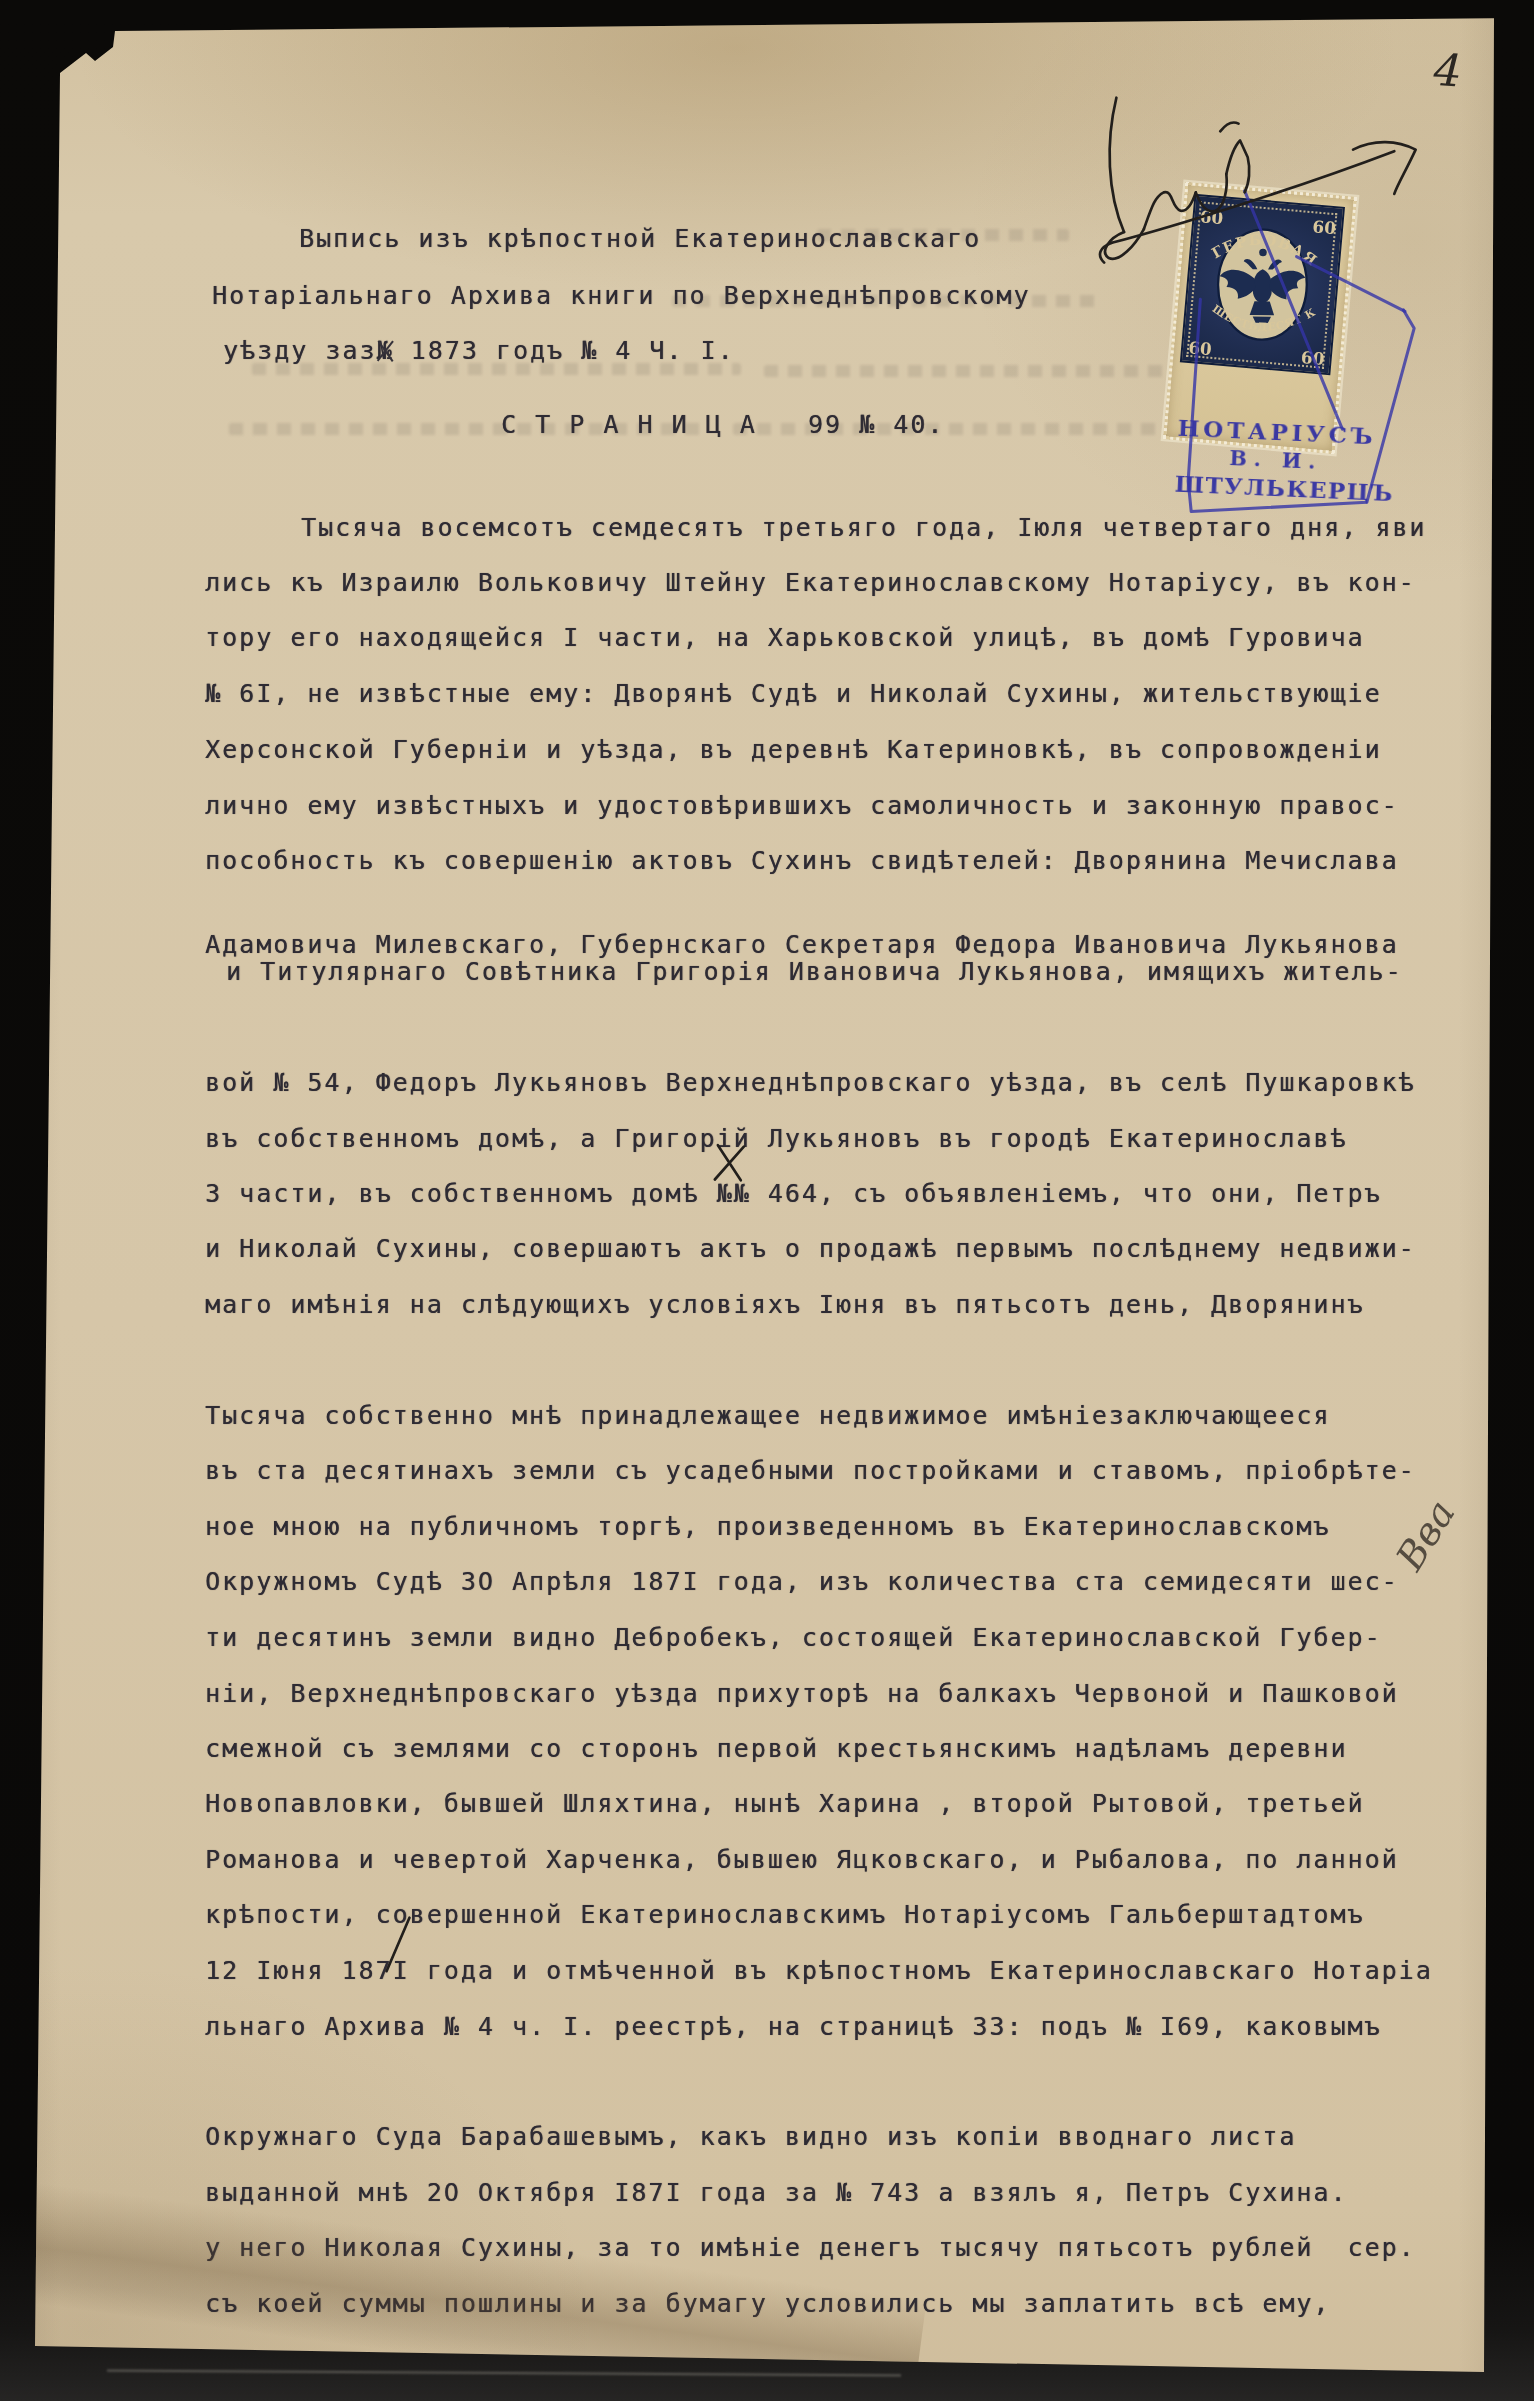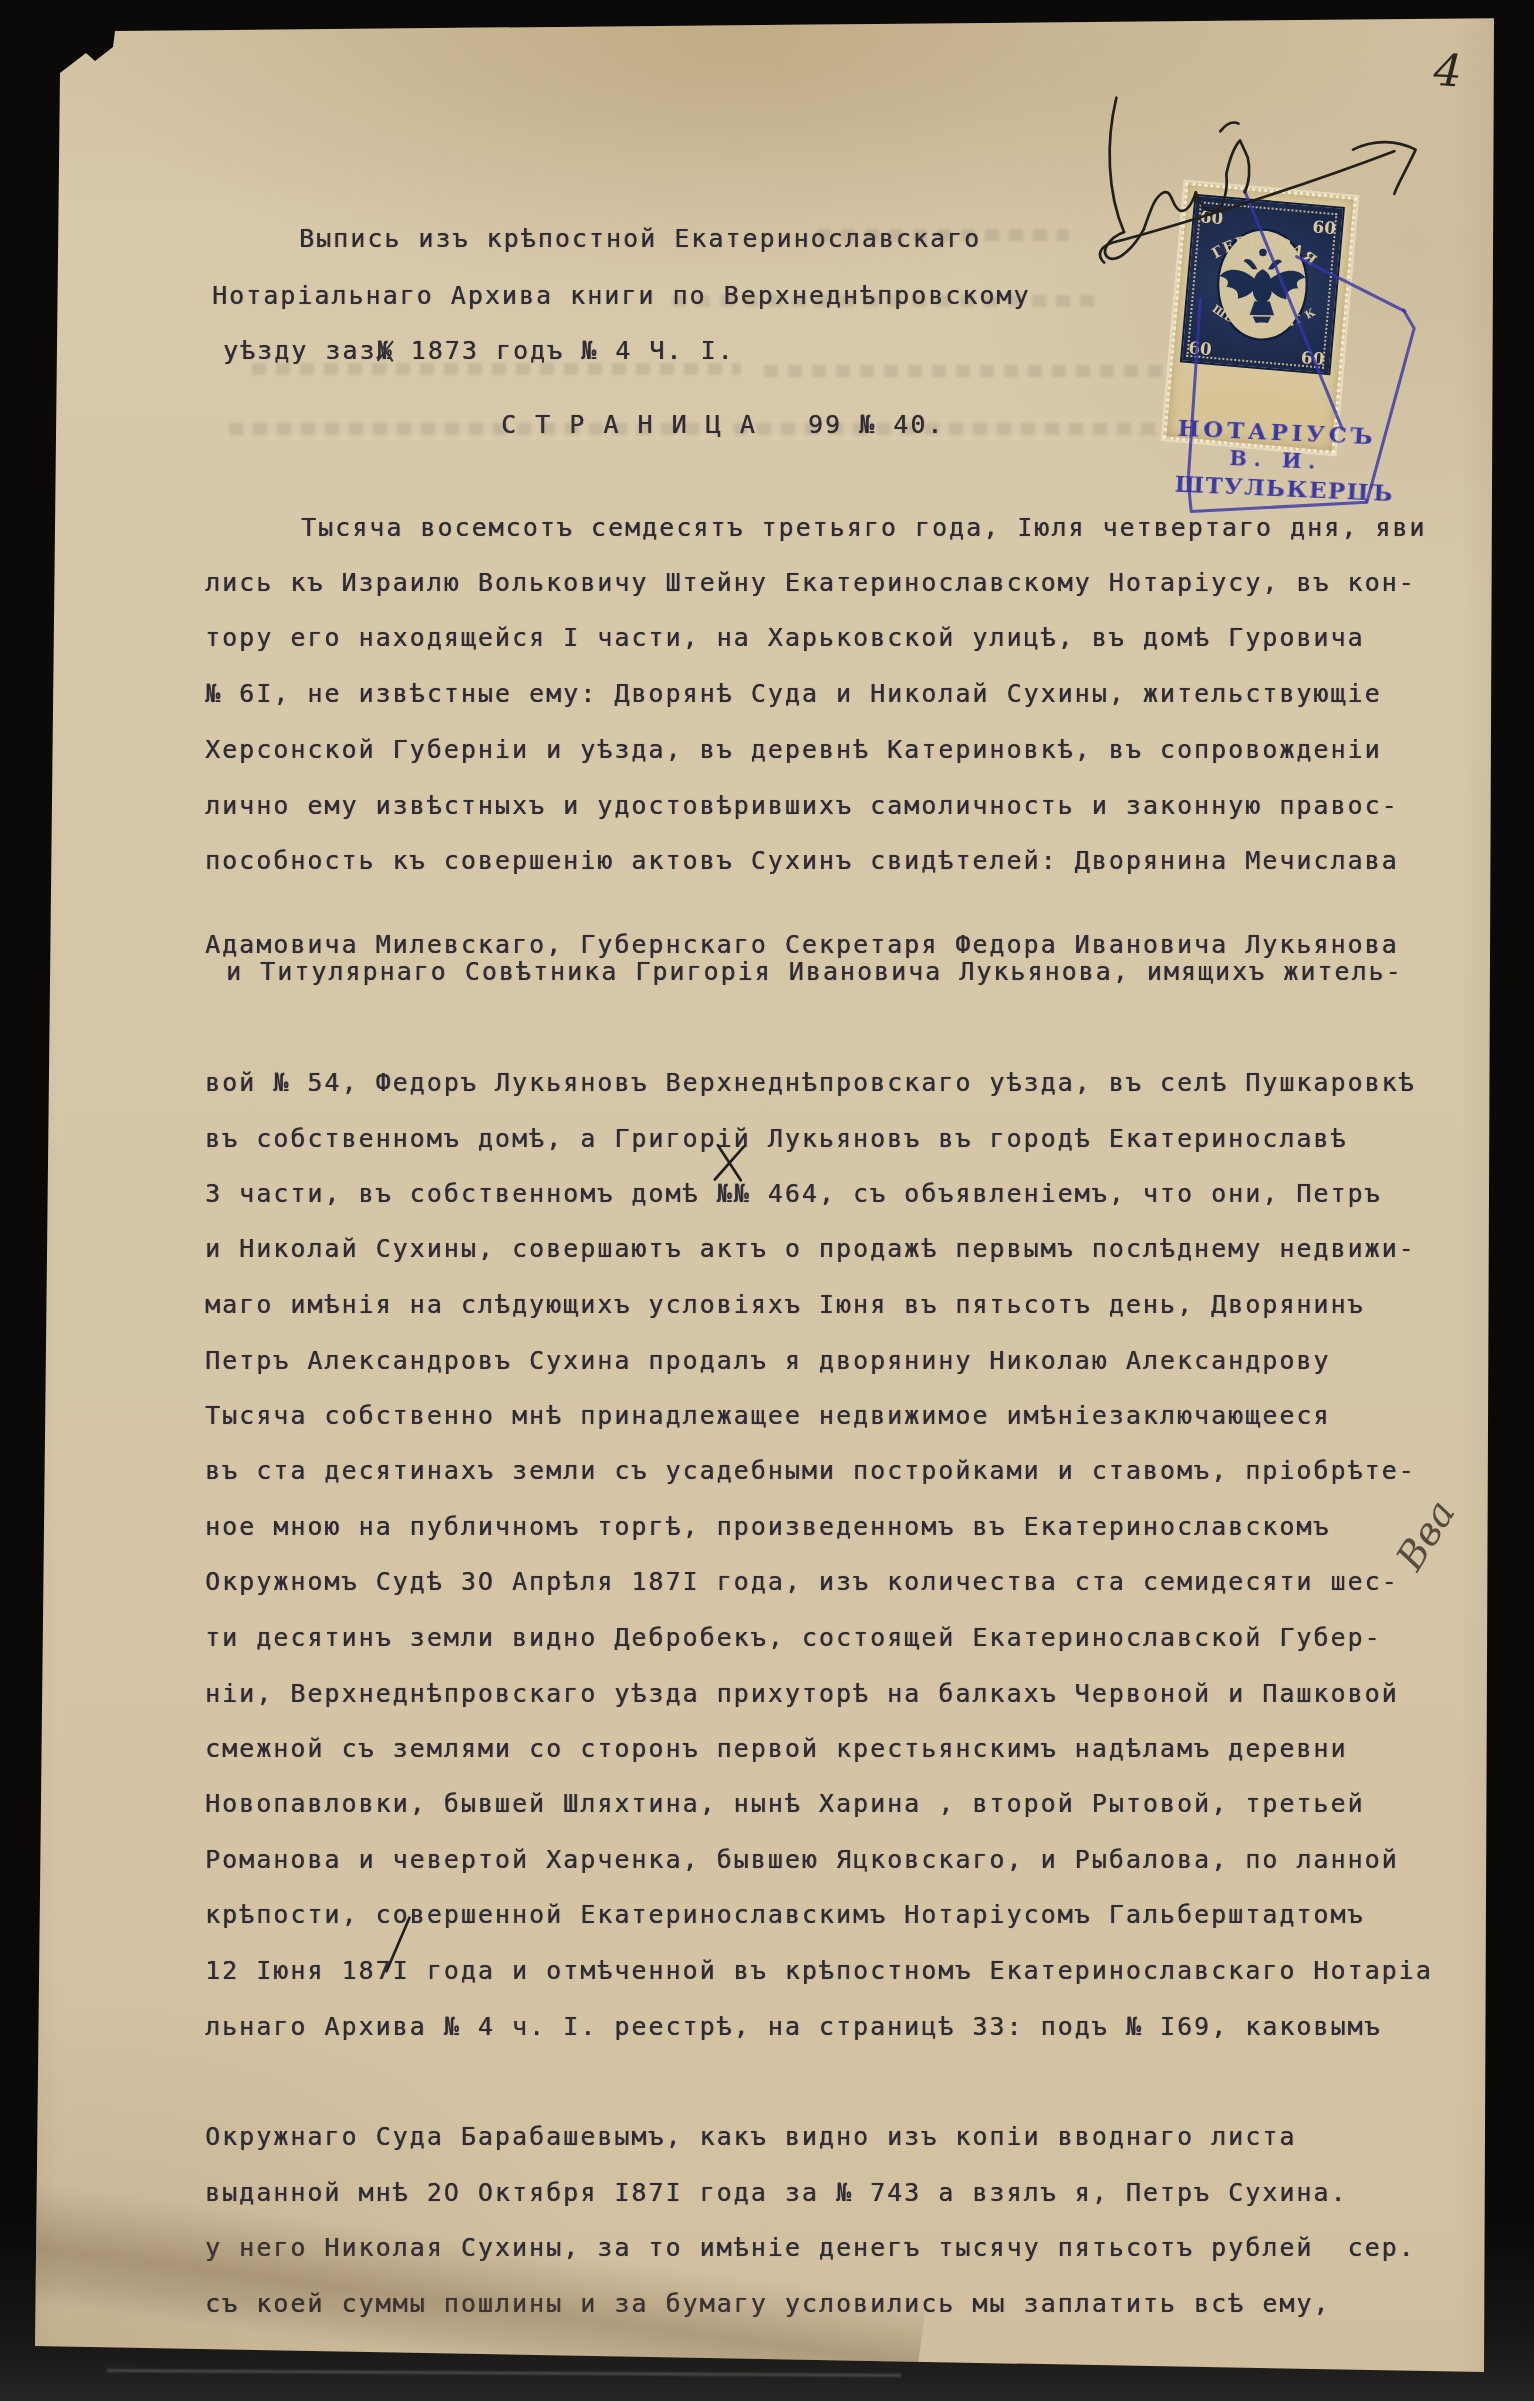--- a/index.html
+++ b/index.html
@@ -67,32 +67,31 @@
     <div class="smudge" style="left:733px;top:423px;width:428px;"></div>
 
     <div class="tl" style="left:299px;top:200px;">Выпись изъ крѣпостной Екатеринославскаго</div>
     <div class="tl" style="left:212px;top:257px;">Нотаріальнаго Архива книги по Верхнеднѣпровскому</div>
     <div class="tl" style="left:223px;top:312px;"><span>уѣзду заз</span><span class="struck">№</span><span> 1873 годъ № 4 Ч. I.</span></div>
     <div class="tl" style="left:501px;top:386px;">С Т Р А Н И Ц А   99 № 40.</div>
 
     <div class="tl" style="left:301px;top:489px;">Тысяча восемсотъ семдесятъ третьяго года, Іюля четвертаго дня, яви</div>
     <div class="tl" style="left:205px;top:544px;">лись къ Израилю Вольковичу Штейну Екатеринославскому Нотаріусу, въ кон-</div>
     <div class="tl" style="left:205px;top:599px;">тору его находящейся I части, на Харьковской улицѣ, въ домѣ Гуровича</div>
-    <div class="tl" style="left:205px;top:655px;">№ 6I, не извѣстные ему: Дворянѣ Суда и Николай Сухины, жительствующіе</div>
+    <div class="tl" style="left:205px;top:655px;">№ 6I, не извѣстные ему: Дворянѣ Судѣ и Николай Сухины, жительствующіе</div>
     <div class="tl" style="left:205px;top:711px;">Херсонской Губерніи и уѣзда, въ деревнѣ Катериновкѣ, въ сопровожденіи</div>
     <div class="tl" style="left:205px;top:767px;">лично ему извѣстныхъ и удостовѣрившихъ самоличность и законную правос-</div>
     <div class="tl" style="left:205px;top:822px;">пособность къ совершенію актовъ Сухинъ свидѣтелей: Дворянина Мечислава</div>
     <div class="tl" style="left:205px;top:906px;">Адамовича Милевскаго, Губернскаго Секретаря Федора Ивановича Лукьянова</div>
     <div class="tl" style="left:226px;top:933px;">и Титулярнаго Совѣтника Григорія Ивановича Лукьянова, имящихъ житель-</div>
     <div class="tl" style="left:205px;top:1044px;">вой № 54, Федоръ Лукьяновъ Верхнеднѣпровскаго уѣзда, въ селѣ Пушкаровкѣ</div>
     <div class="tl" style="left:205px;top:1100px;">въ собственномъ домѣ, а Григорій Лукьяновъ въ городѣ Екатеринославѣ</div>
     <div class="tl" style="left:205px;top:1155px;">З части, въ собственномъ домѣ №№ 464, съ объявленіемъ, что они, Петръ</div>
     <div class="tl" style="left:205px;top:1210px;">и Николай Сухины, совершаютъ актъ о продажѣ первымъ послѣднему недвижи-</div>
     <div class="tl" style="left:205px;top:1266px;">маго имѣнія на слѣдующихъ условіяхъ Іюня въ пятьсотъ день, Дворянинъ</div>
-    <div class="tl" style="left:205px;top:1322px;">Петръ Александровъ Сухина продалъ я дворянину Николаю Александрову</div>
     <div class="tl" style="left:205px;top:1377px;">Тысяча собственно мнѣ принадлежащее недвижимое имѣніезаключающееся</div>
     <div class="tl" style="left:205px;top:1432px;">въ ста десятинахъ земли съ усадебными постройками и ставомъ, пріобрѣте-</div>
     <div class="tl" style="left:205px;top:1488px;">ное мною на публичномъ торгѣ, произведенномъ въ Екатеринославскомъ</div>
     <div class="tl" style="left:205px;top:1543px;">Окружномъ Судѣ 3О Апрѣля 187I года, изъ количества ста семидесяти шес-</div>
     <div class="tl" style="left:205px;top:1599px;">ти десятинъ земли видно Дебробекъ, состоящей Екатеринославской Губер-</div>
     <div class="tl" style="left:205px;top:1655px;">ніи, Верхнеднѣпровскаго уѣзда прихуторѣ на балкахъ Червоной и Пашковой</div>
     <div class="tl" style="left:205px;top:1765px;">Новопавловки, бывшей Шляхтина, нынѣ Харина , второй Рытовой, третьей</div>
     <div class="tl" style="left:205px;top:1710px;">смежной съ землями со сторонъ первой крестьянскимъ надѣламъ деревни</div>
     <div class="tl" style="left:205px;top:1821px;">Романова и чевертой Харченка, бывшею Яцковскаго, и Рыбалова, по ланной</div>
     <div class="tl" style="left:205px;top:1876px;">крѣпости, совершенной Екатеринославскимъ Нотаріусомъ Гальберштадтомъ</div>

